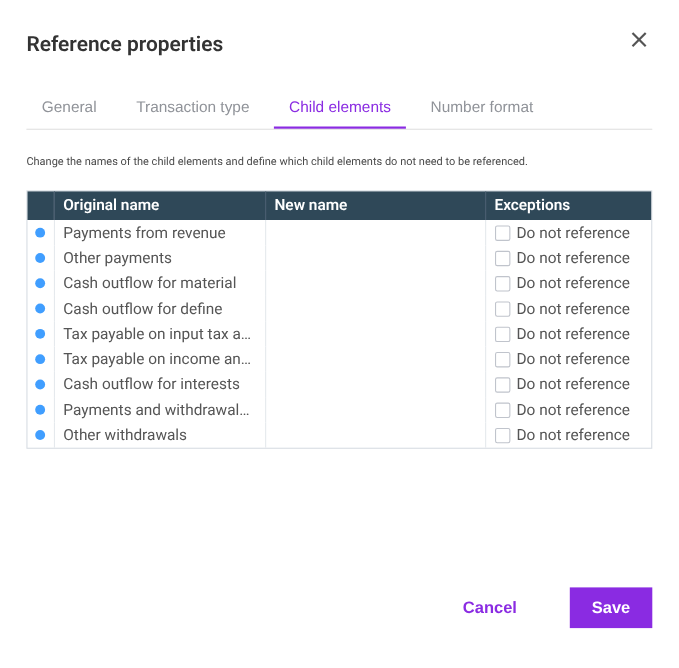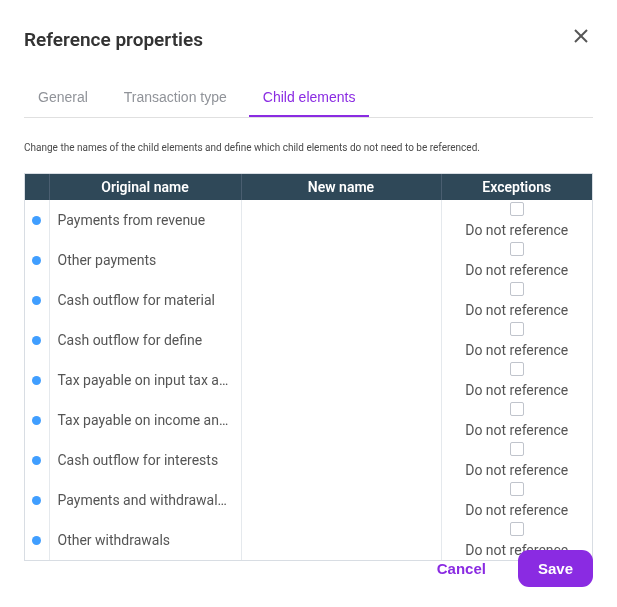--- a/index.html
+++ b/index.html
@@ -71,21 +71,21 @@
     table {
       width: 100%;
       border-collapse: collapse;
       table-layout: fixed;
     }
     thead th {
       background: #2f4858;
       color: #fff;
       font-weight: 600;
       font-size: 14px;
-      text-align: center;
+      text-align: left;
       padding: 5px 8px;
       border-right: 1px solid #4a5e70;
     }
     thead th:last-child { border-right: none; }
     .col-bullet { width: 24px; }
     .col-orig { width: 192px; }
     .col-new { width: 200px; }
     .col-exc { width: auto; }
     tbody td {
       padding: 2px 8px;
@@ -106,58 +106,57 @@
       height: 9px;
       background: #409eff;
       border-radius: 50%;
       display: inline-block;
     }
     .exc-cell {
       display: flex;
       align-items: center;
       gap: 6px;
       height: 100%;
-      flex-direction: column;
     }
     .chk {
       width: 14px;
       height: 14px;
       border: 1px solid #c0c4cc;
       border-radius: 2px;
       display: inline-block;
       background: #fff;
       flex-shrink: 0;
     }
     .footer {
       display: flex;
-      gap: 20px;
       align-items: center;
       padding: 20px 24px;
       position: absolute;
-      bottom: 0;
+      bottom: 16px;
       right: 0;
     }
     .btn-cancel {
       background: none;
       border: none;
       color: #8a2be2;
       font-size: 15px;
       font-weight: 600;
       cursor: pointer;
       padding: 10px 12px;
     }
     .btn-save {
       background: #8a2be2;
       border: none;
       color: #fff;
       font-size: 15px;
       font-weight: 600;
       cursor: pointer;
       padding: 10px 20px;
-      border-radius: 11px;
+      border-radius: 0;
+      margin-left: 36px;
     }
   </style>
 </head>
 <body>
 
 <div class="dialog">
   <div class="header">
     <h2 class="title">Reference properties</h2>
     <button class="close-btn">
       <span>
@@ -166,20 +165,21 @@
             <line x1="14" y1="2" x2="2" y2="14"></line>
         </svg>
       </span>
     </button>
   </div>
 
   <div class="tabs">
     <button class="tab">General</button>
     <button class="tab">Transaction type</button>
     <button class="tab active">Child elements</button>
+    <button class="tab">Number format</button>
   </div>
 
   <p class="description">Change the names of the child elements and define which child elements do not need to be referenced.</p>
 
   <div class="table-wrap">
     <table>
       <colgroup>
         <col class="col-bullet">
           <col class="col-orig">
           <col class="col-new">

